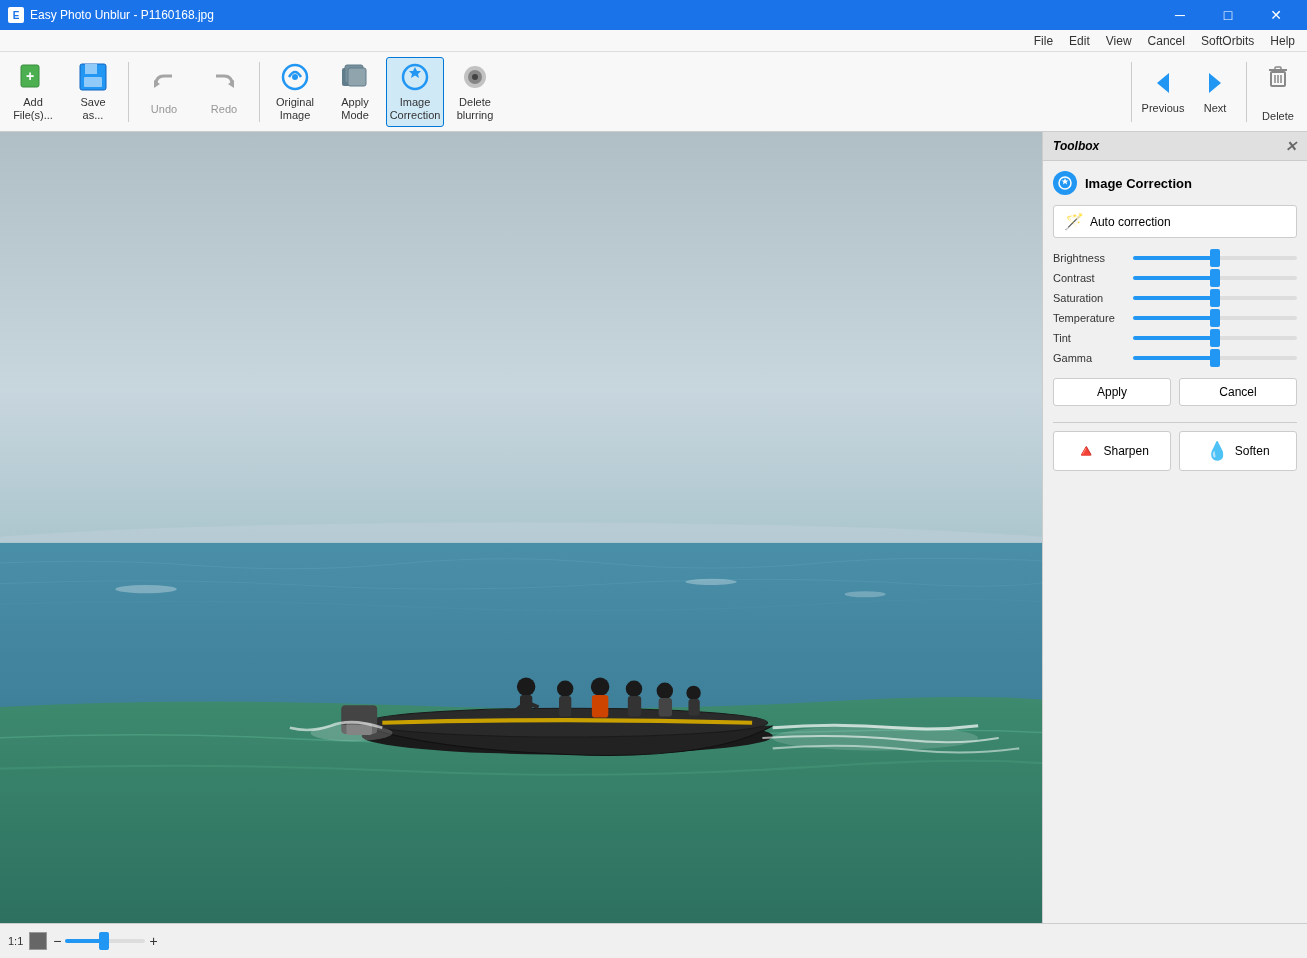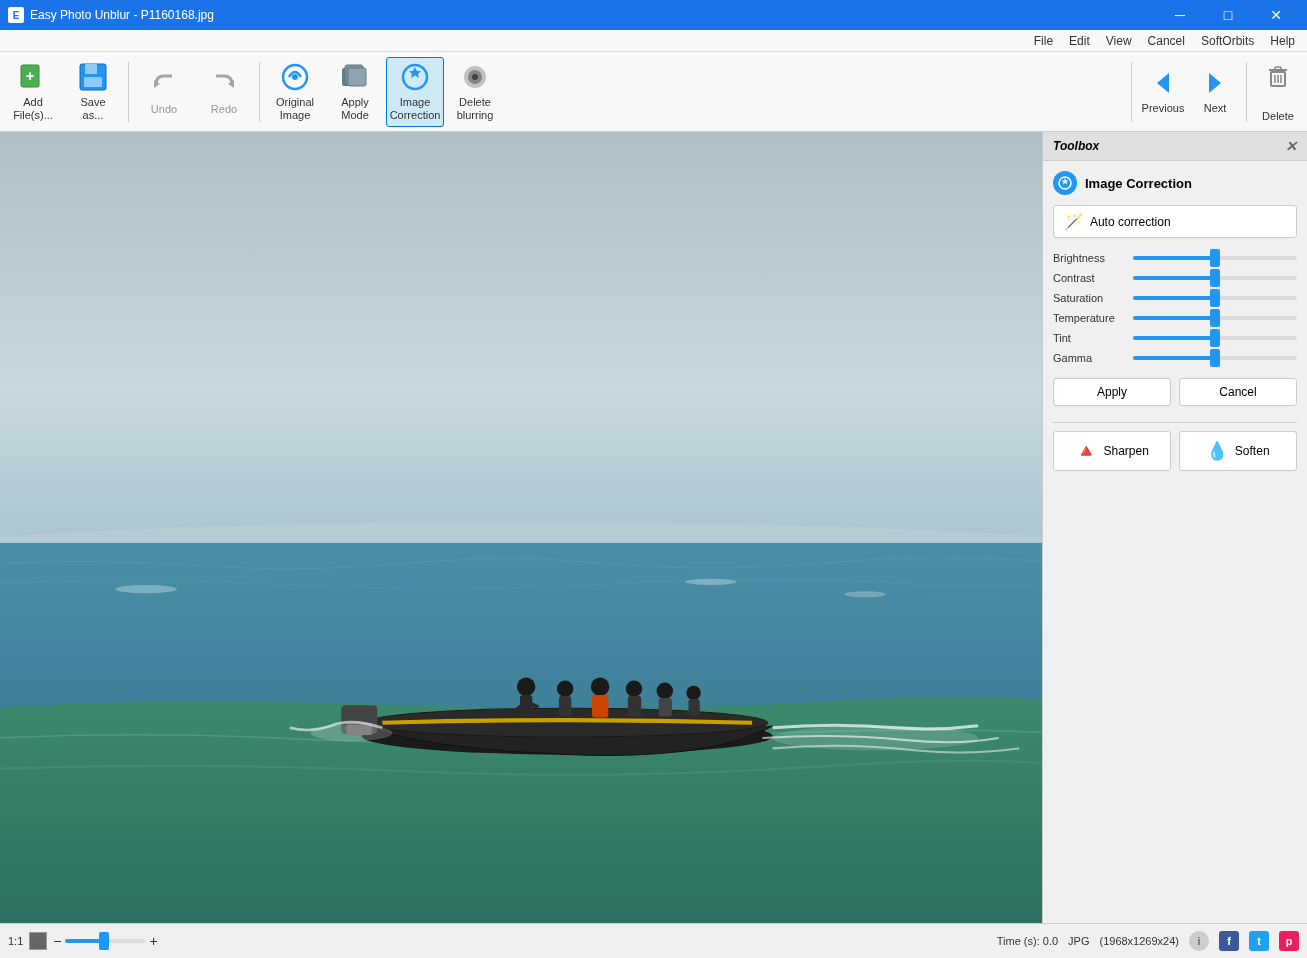--- a/index.html
+++ b/index.html
@@ -584,22 +584,13 @@
     <span>1:1</span>
 
     <div style="width:18px;height:18px;background:#666;border:1px solid #999;"></div>
 
     <div class="zoom-controls">
       <span style="cursor:pointer;font-size:14px;">−</span>
       <input type="range" min="10" max="200" value="100" class="zoom-slider" style="">
       <span style="cursor:pointer;font-size:14px;">+</span>
     </div>
   </div>
-  <div class="status-bar-right">
-    <span>Time (s): 0.0</span>
-    <span>JPG</span>
-    <span>(1968x1269x24)</span>
-    <div class="info-icon">i</div>
-    <div class="social-icon social-fb">f</div>
-    <div class="social-icon social-tw">t</div>
-    <div class="social-icon" style="background:#e91e63;">p</div>
-  </div>
 </div>
 
 </body></html>

